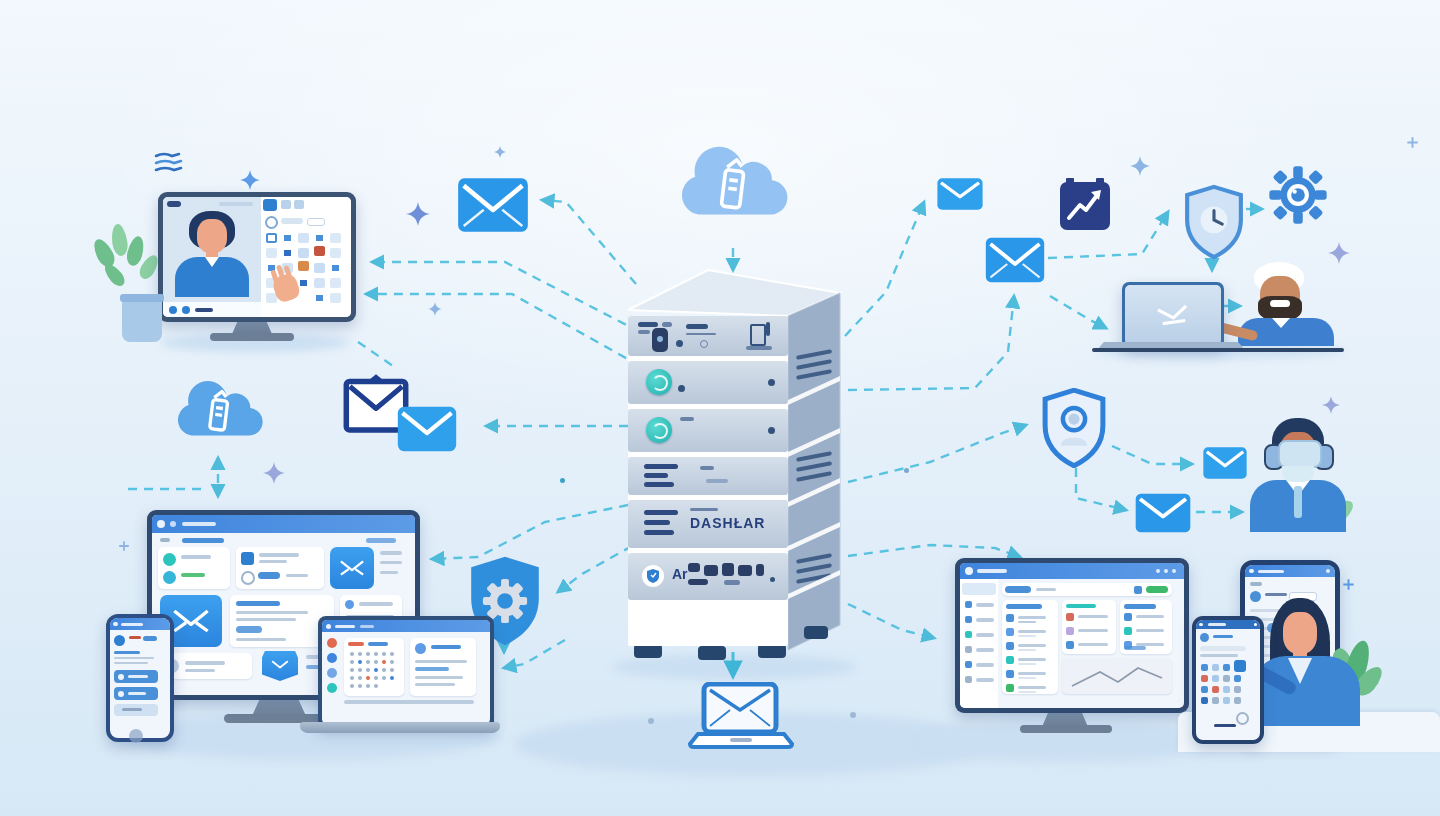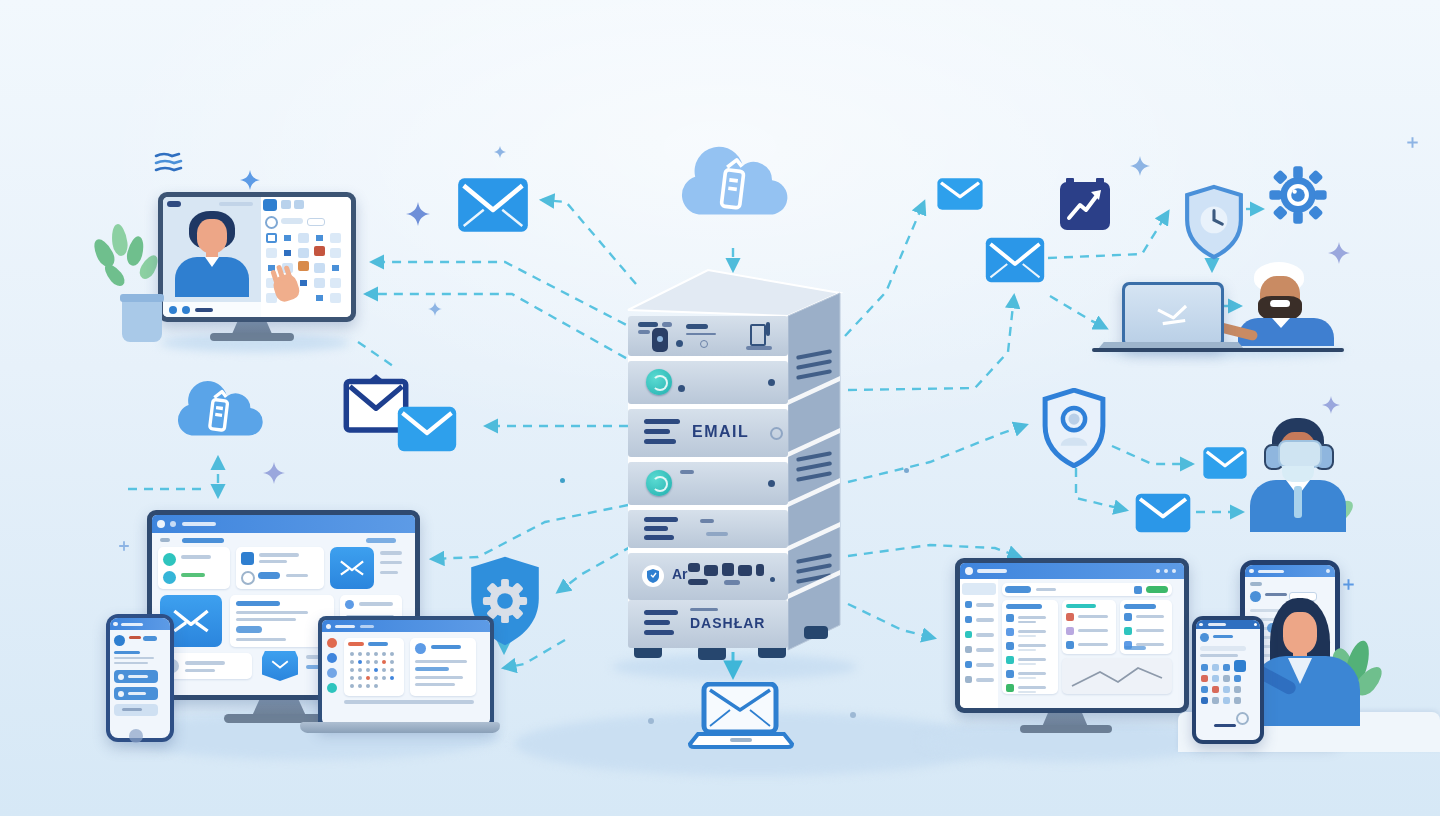--- a/index.html
+++ b/index.html
@@ -240,65 +240,58 @@
       <div class="bar" style="left:118px;top:30px;width:26px;height:4px;background:#6b82a8;"></div>
       <div class="bar" style="left:138px;top:6px;width:4px;height:14px;background:#33527e;"></div>
     </div>
 
     <div class="unit" style="height:43px;">
       <div class="tealbtn" style="left:18px;top:8px;"></div>
       <div class="dot" style="left:50px;top:24px;width:7px;height:7px;background:#33527e;"></div>
       <div class="dot" style="left:140px;top:18px;width:7px;height:7px;background:#33527e;"></div>
     </div>
 
-    <div class="unit" style="height:48px;">
-      <div class="bar navybar" style="left:16px;top:10px;width:36px;height:5px;"></div>
-      <div class="bar navybar" style="left:16px;top:20px;width:26px;height:5px;"></div>
-      <div class="bar navybar" style="left:16px;top:30px;width:32px;height:5px;"></div>
-      <span class="label-navy" style="left:64px;top:14px;font-size:16px;letter-spacing:1.5px;">EMAIL</span>
-      <div class="dot" style="left:142px;top:18px;width:9px;height:9px;border:2px solid #8fa6c4;"></div>
-    </div>
 
     <div class="unit" style="height:43px;">
       <div class="tealbtn" style="left:18px;top:8px;"></div>
       <div class="bar" style="left:52px;top:8px;width:14px;height:4px;background:#6b82a8;"></div>
       <div class="dot" style="left:140px;top:18px;width:7px;height:7px;background:#33527e;"></div>
     </div>
 
     <div class="unit" style="height:38px;">
       <div class="bar navybar" style="left:16px;top:7px;width:34px;height:5px;"></div>
       <div class="bar navybar" style="left:16px;top:16px;width:24px;height:5px;"></div>
       <div class="bar navybar" style="left:16px;top:25px;width:30px;height:5px;"></div>
       <div class="bar" style="left:72px;top:9px;width:14px;height:4px;background:#6b82a8;"></div>
       <div class="bar" style="left:78px;top:22px;width:22px;height:4px;background:#8fa6c4;"></div>
+    </div>
+
+    <div class="unit" style="height:48px;">
+      <div class="bar navybar" style="left:16px;top:10px;width:34px;height:5px;"></div>
+      <div class="bar navybar" style="left:16px;top:20px;width:26px;height:5px;"></div>
+      <div class="bar navybar" style="left:16px;top:30px;width:30px;height:5px;"></div>
+      <span class="label-navy" style="left:62px;top:15px;font-size:14px;letter-spacing:1px;">DASHŁAR</span>
+      <div class="bar" style="left:62px;top:8px;width:28px;height:3px;background:#6b82a8;"></div>
     </div>
 
     <div class="unit" style="height:47px;margin-bottom:0;">
       <div class="dot" style="left:14px;top:12px;width:22px;height:22px;background:#fff;"></div>
       <svg class="abs" style="left:19px;top:16px;" width="12" height="14" viewBox="0 0 12 14">
           <path d="M6 0 L12 2 V7 C12 11 9 13 6 14 C3 13 0 11 0 7 V2 Z" fill="#2f7fd0"></path>
           <path d="M4 6 l2 2 l3 -4" stroke="#fff" stroke-width="1.4" fill="none"></path>
         </svg>
       <span class="label-navy" style="left:44px;top:13px;font-size:14px;">Ar</span>
       <div class="bar" style="left:60px;top:10px;width:12px;height:9px;background:#2b3f66;"></div>
       <div class="bar" style="left:76px;top:12px;width:14px;height:11px;background:#2b3f66;"></div>
       <div class="bar" style="left:94px;top:10px;width:12px;height:13px;background:#2b3f66;"></div>
       <div class="bar" style="left:110px;top:12px;width:14px;height:11px;background:#2b3f66;"></div>
       <div class="bar" style="left:128px;top:11px;width:8px;height:12px;background:#2b3f66;"></div>
       <div class="bar" style="left:60px;top:26px;width:20px;height:6px;background:#2b3f66;"></div>
       <div class="bar" style="left:96px;top:27px;width:16px;height:5px;background:#6b82a8;"></div>
       <div class="dot" style="left:142px;top:24px;width:5px;height:5px;background:#33527e;"></div>
-    </div>
-
-    <div class="unit" style="height:48px;">
-      <div class="bar navybar" style="left:16px;top:10px;width:34px;height:5px;"></div>
-      <div class="bar navybar" style="left:16px;top:20px;width:26px;height:5px;"></div>
-      <div class="bar navybar" style="left:16px;top:30px;width:30px;height:5px;"></div>
-      <span class="label-navy" style="left:62px;top:15px;font-size:14px;letter-spacing:1px;">DASHŁAR</span>
-      <div class="bar" style="left:62px;top:8px;width:28px;height:3px;background:#6b82a8;"></div>
     </div>
   </div>
 
   <svg class="abs" style="left:686px;top:682px;z-index:3;" width="110" height="68" viewBox="0 0 110 68">
     <rect x="18" y="2" width="72" height="48" rx="6" fill="#f6fafe" stroke="#2e7fd0" stroke-width="5"></rect>
     <path d="M24 8 L54 28 L84 8" fill="none" stroke="#2e7fd0" stroke-width="3.4" stroke-linejoin="round"></path>
     <path d="M24 44 L44 28 M84 44 L64 28" fill="none" stroke="#2e7fd0" stroke-width="1.8"></path>
     <path d="M12 52 L98 52 L106 62 Q106 65 102 65 L8 65 Q4 65 4 62 Z" fill="#fff" stroke="#2e7fd0" stroke-width="4"></path>
     <rect x="44" y="56" width="22" height="4" rx="2" fill="#9db4cc"></rect>
   </svg>

